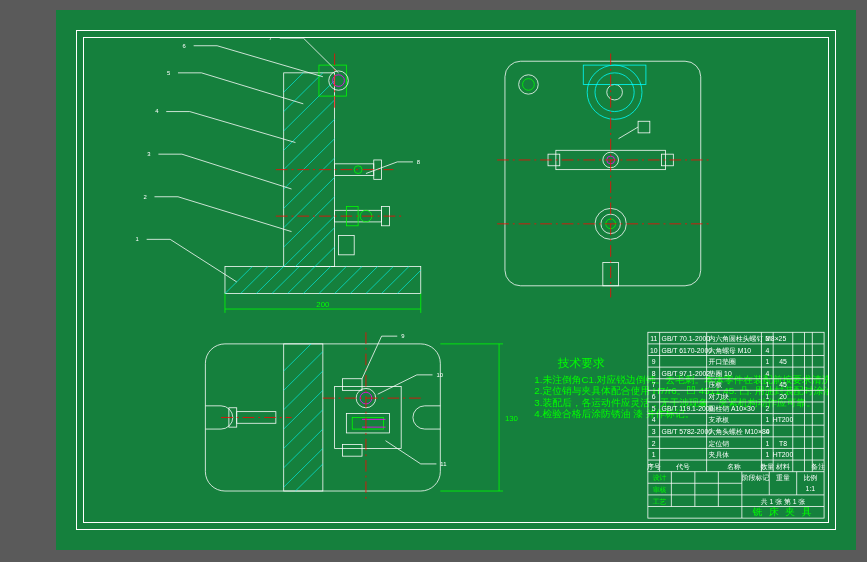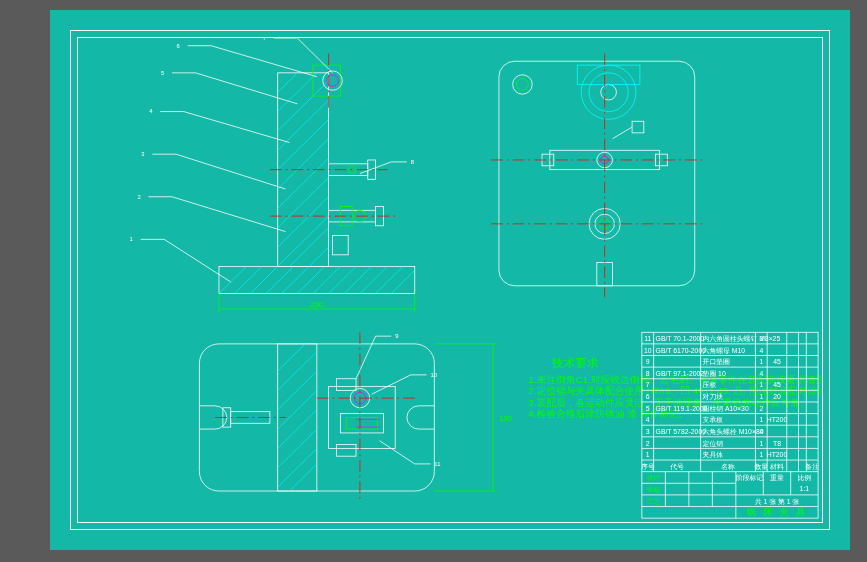--- a/index.html
+++ b/index.html
@@ -6,25 +6,25 @@
   body {
     background: #5a5a5a;
     width: 867px;
     height: 562px;
     overflow: hidden;
     font-family: "Microsoft YaHei", Arial, sans-serif;
     position: relative;
   }
   .canvas-area {
     position: absolute;
-    left: 50px;
+    left: 56px;
     top: 10px;
     width: 800px;
     height: 540px;
-    background: #14b8a6;
+    background: #15803d;
   }
   .frame-outer {
     position: absolute;
     left: 20px; top: 20px; right: 20px; bottom: 20px;
     border: 1px solid #fff;
   }
   .frame-inner {
     position: absolute;
     left: 6px; top: 6px; right: 6px; bottom: 6px;
     border: 1px solid #fff;

